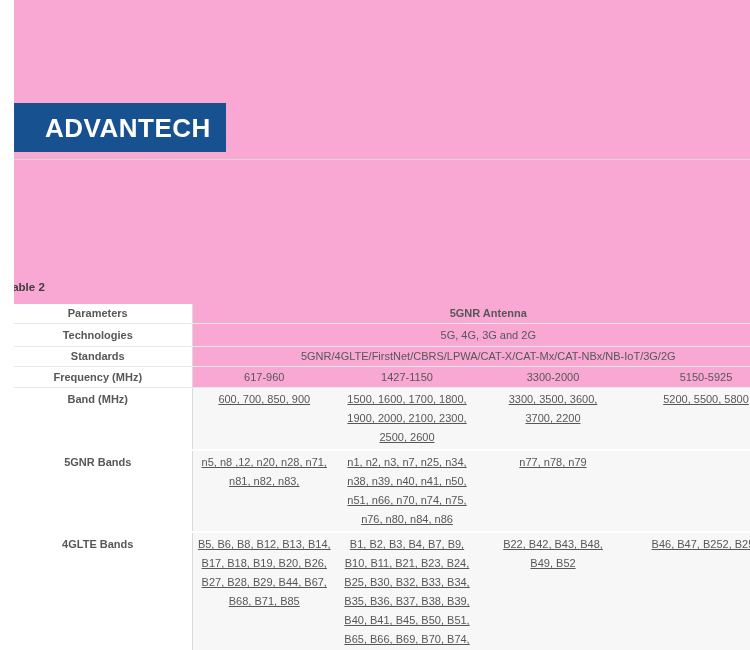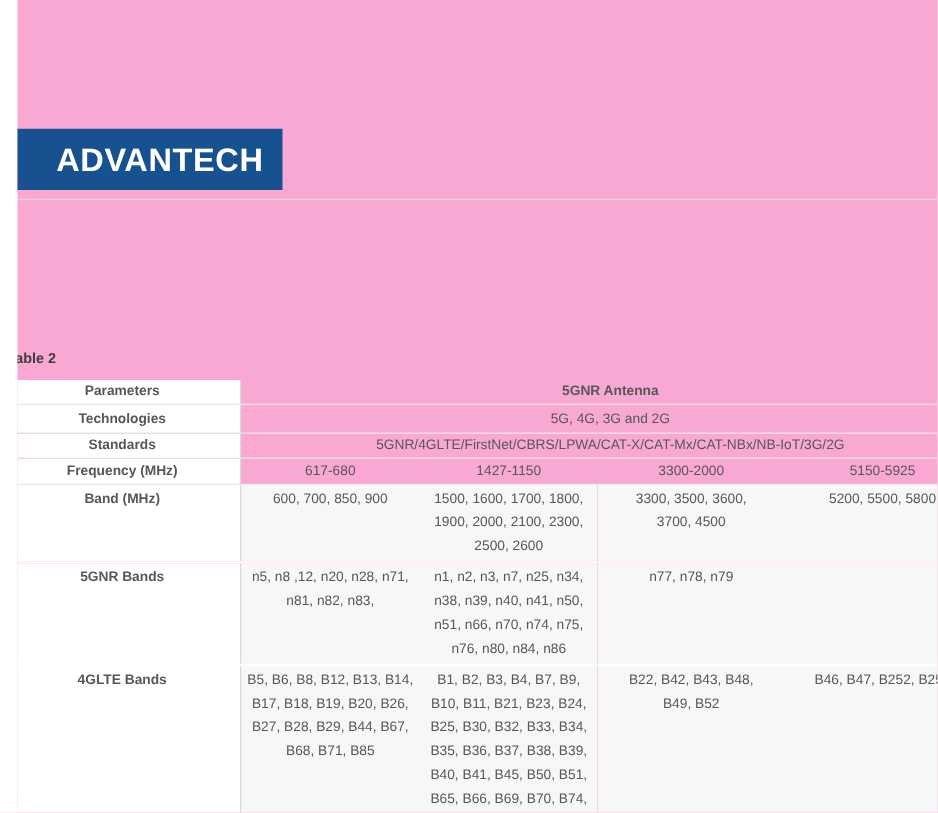--- a/index.html
+++ b/index.html
@@ -17,21 +17,21 @@
   table.spec{position:absolute;left:-10px;top:304px;width:780px;border-collapse:collapse;table-layout:fixed;}
   table.spec td{font-size:11px;color:#575757;text-align:center;vertical-align:top;
                 padding:2px 4px;line-height:19px;white-space:pre-line;overflow:hidden;}
   td.lbl{text-align:left;padding-left:2px;font-weight:bold;color:#2f5795;font-size:11.5px;
          border-right:1px solid #d9d9d9;background:#ffffff;white-space:nowrap;vertical-align:middle;}
   td.lbl-top{vertical-align:top;padding-top:4px;}
   td.dark{color:#3d3d3d;font-weight:bold;font-size:11.5px;}
   tr.r-thin td{vertical-align:middle;padding-top:0;padding-bottom:0;}
   tr.hline td{border-bottom:1px solid #e8e8e8;}
   tr.r1{height:19px;} tr.r2{height:23px;} tr.r3{height:20px;} tr.r4{height:21px;}
-  td.gray{background:#f7f7f7;}
+  td.gray{background:#f7f7f7;text-decoration:underline;}
   tr.gsep td{border-bottom:2px solid #ffffff;}
   tr.gsep td.lbl{border-bottom:2px solid #ffffff;}
   td.spancell{padding-right:40px;}
 </style>
 </head>
 <body>
 
 <div class="page">
 
   <div class="logo">
@@ -58,33 +58,33 @@
       <tr class="r2 r-thin hline">
         <td class="lbl">Technologies</td>
         <td colspan="4" class="spancell">5G, 4G, 3G and 2G</td>
       </tr>
       <tr class="r3 r-thin hline">
         <td class="lbl">Standards</td>
         <td colspan="4" class="spancell">5GNR/4GLTE/FirstNet/CBRS/LPWA/CAT-X/CAT-Mx/CAT-NBx/NB-IoT/3G/2G</td>
       </tr>
       <tr class="r4 r-thin hline">
         <td class="lbl">Frequency (MHz)</td>
-        <td>617-680</td>
+        <td>617-960</td>
         <td>1427-1150</td>
         <td>3300-2000</td>
         <td>5150-5925</td>
       </tr>
       <tr class="gsep">
         <td class="lbl lbl-top">Band (MHz)</td>
         <td class="gray">600, 700, 850, 900</td>
         <td class="gray">1500, 1600, 1700, 1800,
 1900, 2000, 2100, 2300,
 2500, 2600</td>
         <td class="gray">3300, 3500, 3600,
-3700, 4500</td>
+3700, 2200</td>
         <td class="gray">5200, 5500, 5800</td>
       </tr>
       <tr class="gsep">
         <td class="lbl lbl-top">5GNR Bands</td>
         <td class="gray">n5, n8 ,12, n20, n28, n71,
 n81, n82, n83,</td>
         <td class="gray">n1, n2, n3, n7, n25, n34,
 n38, n39, n40, n41, n50,
 n51, n66, n70, n74, n75,
 n76, n80, n84, n86</td>

